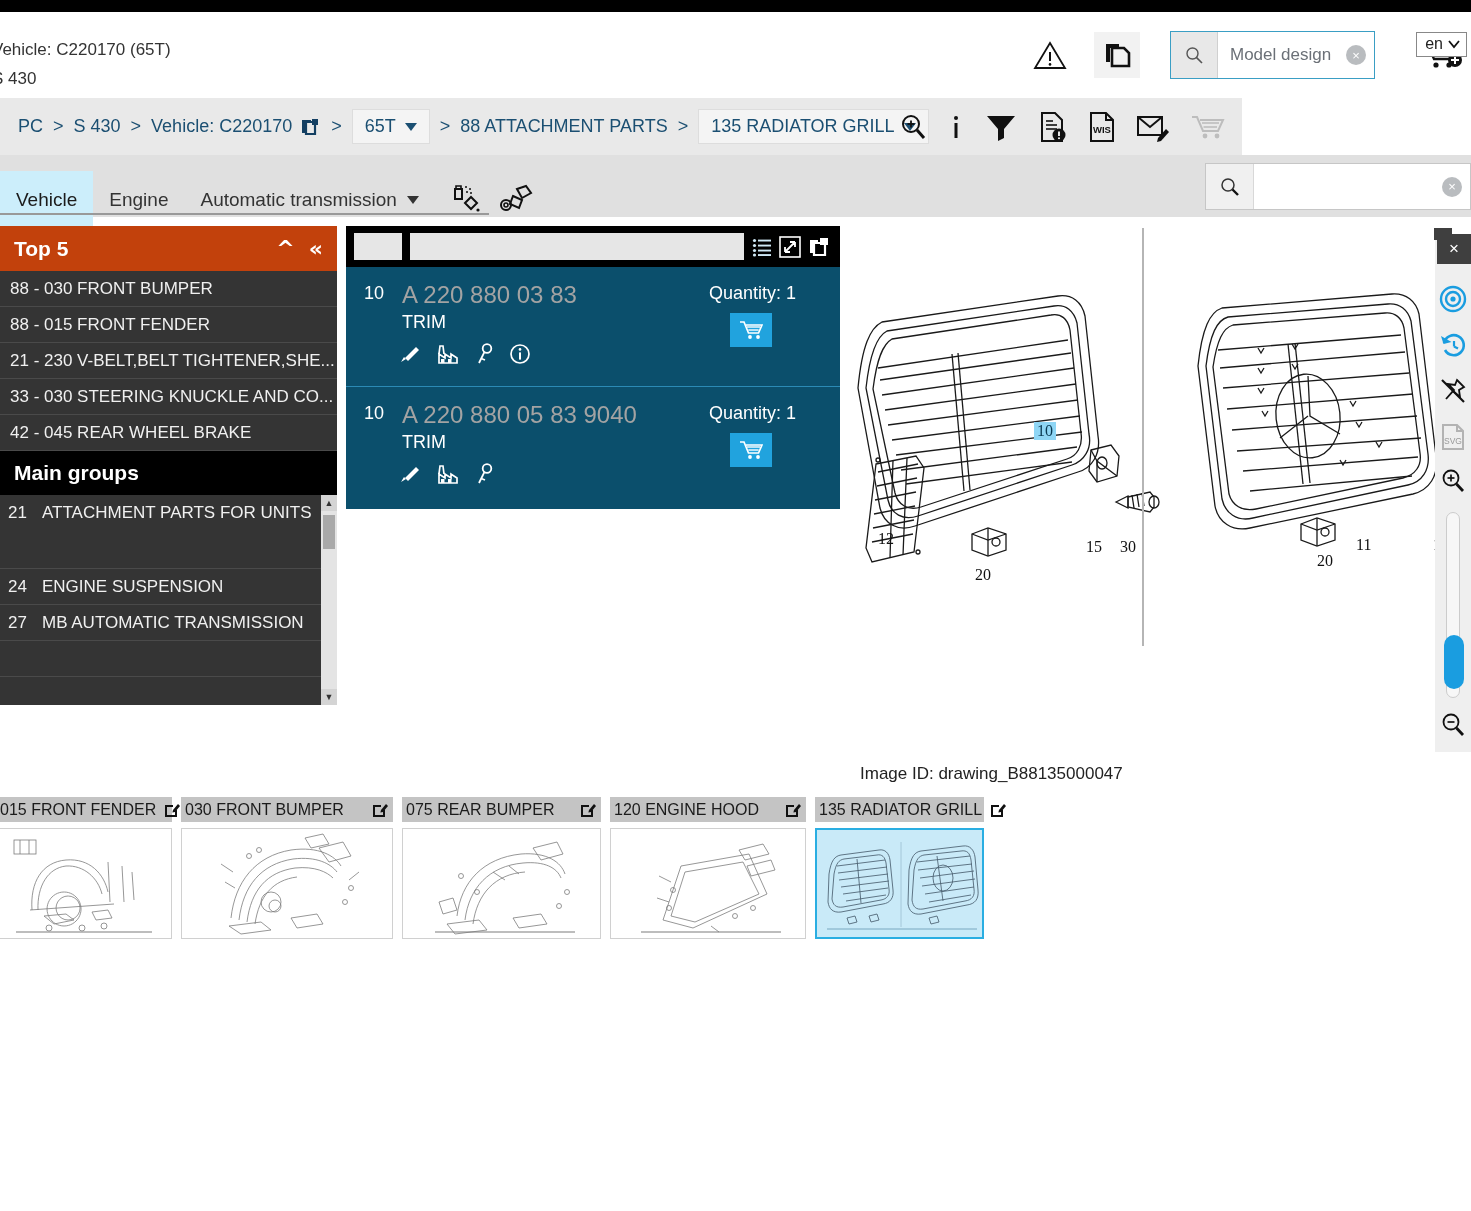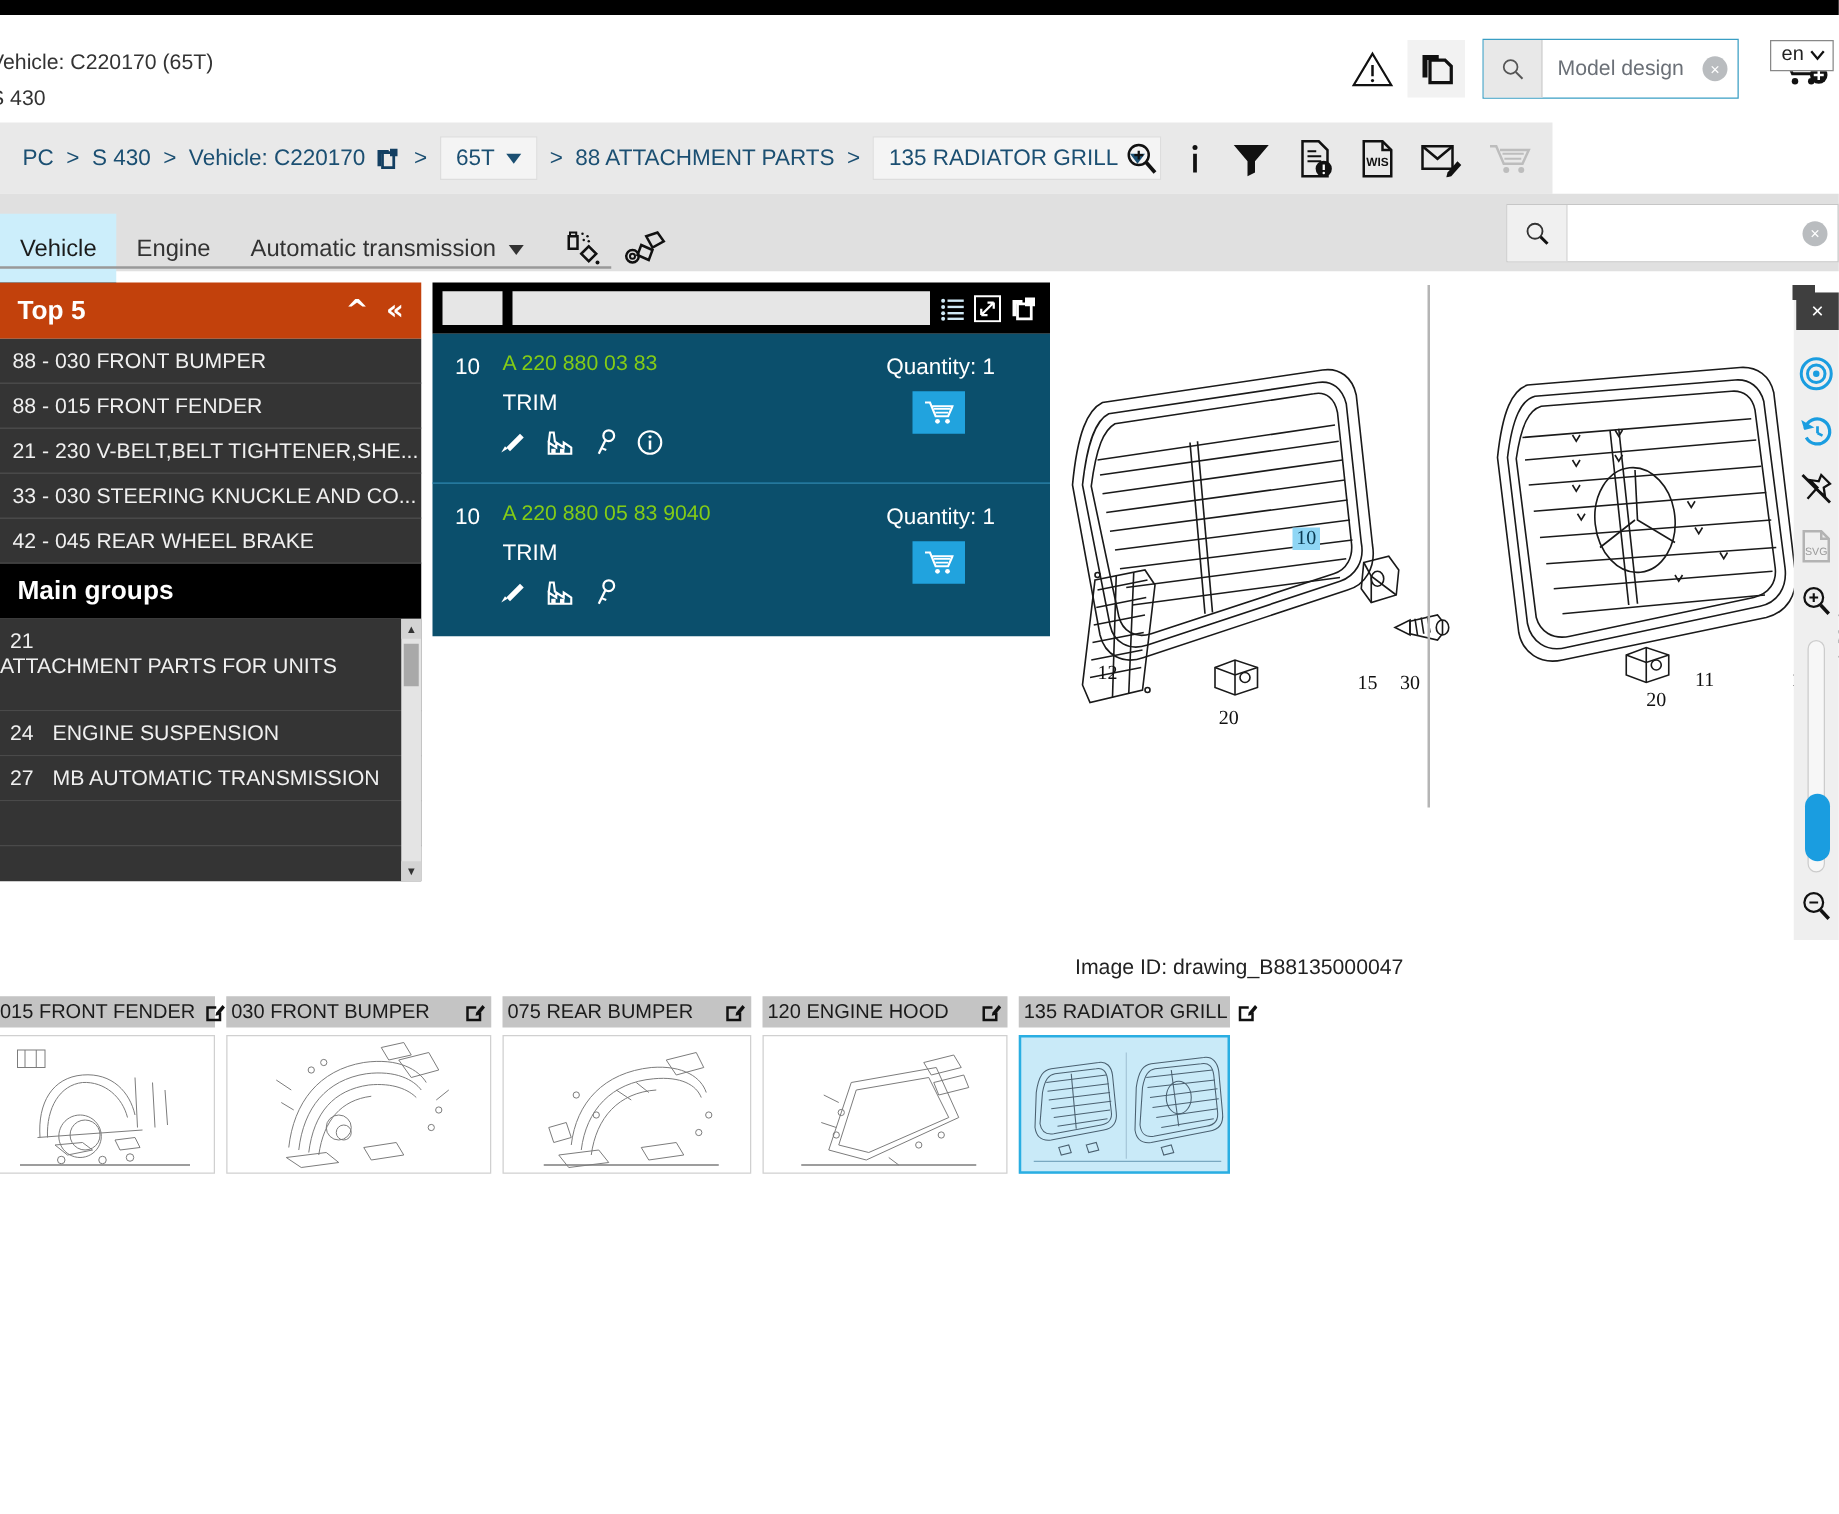--- a/index.html
+++ b/index.html
@@ -26,21 +26,21 @@
   .veh-line1 {
     position: absolute; left: -8px; top: 28px;
     font-size: 17px; color: #333333; white-space: nowrap;
   }
   .veh-line2 {
     position: absolute; left: -8px; top: 57px;
     font-size: 17px; color: #333333; white-space: nowrap;
   }
   .hdr-icons {
     position: absolute; right: 0; top: 0; height: 86px;
-    display: flex; align-items: center; gap: 0; justify-content: space-between;
+    display: flex; align-items: center; gap: 16px; justify-content: space-between;
   }
   .warn-icon { width: 40px; height: 40px; display:flex; align-items:center; justify-content:center; }
   .copy-btn {
     width: 46px; height: 46px; background: #f2f2f2;
     display: flex; align-items: center; justify-content: center;
     margin-left: 8px; margin-right: 14px; cursor: pointer;
   }
   .model-search {
     width: 205px; height: 48px; border: 1px solid #3a9ec4; background: #fff;
     display: flex; align-items: stretch; margin-right: 20px;
@@ -145,21 +145,21 @@
   }
   .sb-subhead {
     background: #000; color: #fff; height: 44px; display:flex; align-items:center;
     padding: 0 14px; font-size: 21px; font-weight: bold;
   }
   .mg-wrap { position: relative; height: 210px; overflow: hidden; background: #343434; }
   .mg-item {
     background: #343434; color: #f0f0f0; height: 36px; display:flex; align-items:center;
     font-size: 17px; border-bottom: 1px solid #4a4a4a; cursor: pointer;
   }
-  .mg-item.tall { height: 74px; align-items: flex-start; padding-top: 8px; flex-direction: column; }
+  .mg-item.tall { height: 74px; align-items: flex-start; padding-top: 8px; }
   .mg-num { width: 42px; padding-left: 8px; }
   .mg-label { flex: 1; }
   .mg-scroll {
     position: absolute; right: 0; top: 0; width: 16px; height: 210px; background: #e4e4e4;
     cursor: pointer;
   }
   .mg-scroll .arrow-up, .mg-scroll .arrow-dn {
     position: absolute; left: 0; width: 16px; height: 16px; background: #d4d4d4;
     display:flex; align-items:center; justify-content:center; font-size: 9px; color:#333;
   }
@@ -175,21 +175,21 @@
   .pp-cell-b { flex: 1; height: 27px; background: #e6e6e6; }
   .pp-head-icons { display:flex; align-items:center; gap: 7px; padding-right: 2px; }
   .part-row {
     background: #0b4f6c; border-bottom: 1px solid #2b8ab5; position: relative;
     height: 120px; padding: 14px 14px 0 14px; color: #fff; cursor: pointer;
   }
   .part-row.last { border-bottom: none; height: 122px; }
   .pr-pos {
     position: absolute; left: 18px; top: 16px; font-size: 18px; color: #fff;
   }
-  .pr-num { position: absolute; left: 56px; top: 14px; font-size: 17px; color: #84cc16; }
+  .pr-num { position: absolute; left: 56px; top: 14px; font-size: 24px; color: #a3a3a3; }
   .pr-desc { position: absolute; left: 56px; top: 45px; font-size: 18px; color: #fff; }
   .pr-icons { position: absolute; left: 54px; top: 76px; display:flex; align-items:center; gap: 15px; }
   .pr-qty { position: absolute; right: 44px; top: 16px; font-size: 18px; color: #fff; white-space: nowrap; }
   .pr-cart {
     position: absolute; right: 68px; top: 46px; width: 42px; height: 34px; background: #21a3de;
     display:flex; align-items:center; justify-content:center; cursor: pointer;
   }
   
   .drawing { position: absolute; left: 840px; top: 226px; width: 631px; height: 520px; background: #fff; }
   .divider { position: absolute; left: 1142px; top: 228px; width: 2px; height: 418px; background: #b5b5b5; }

